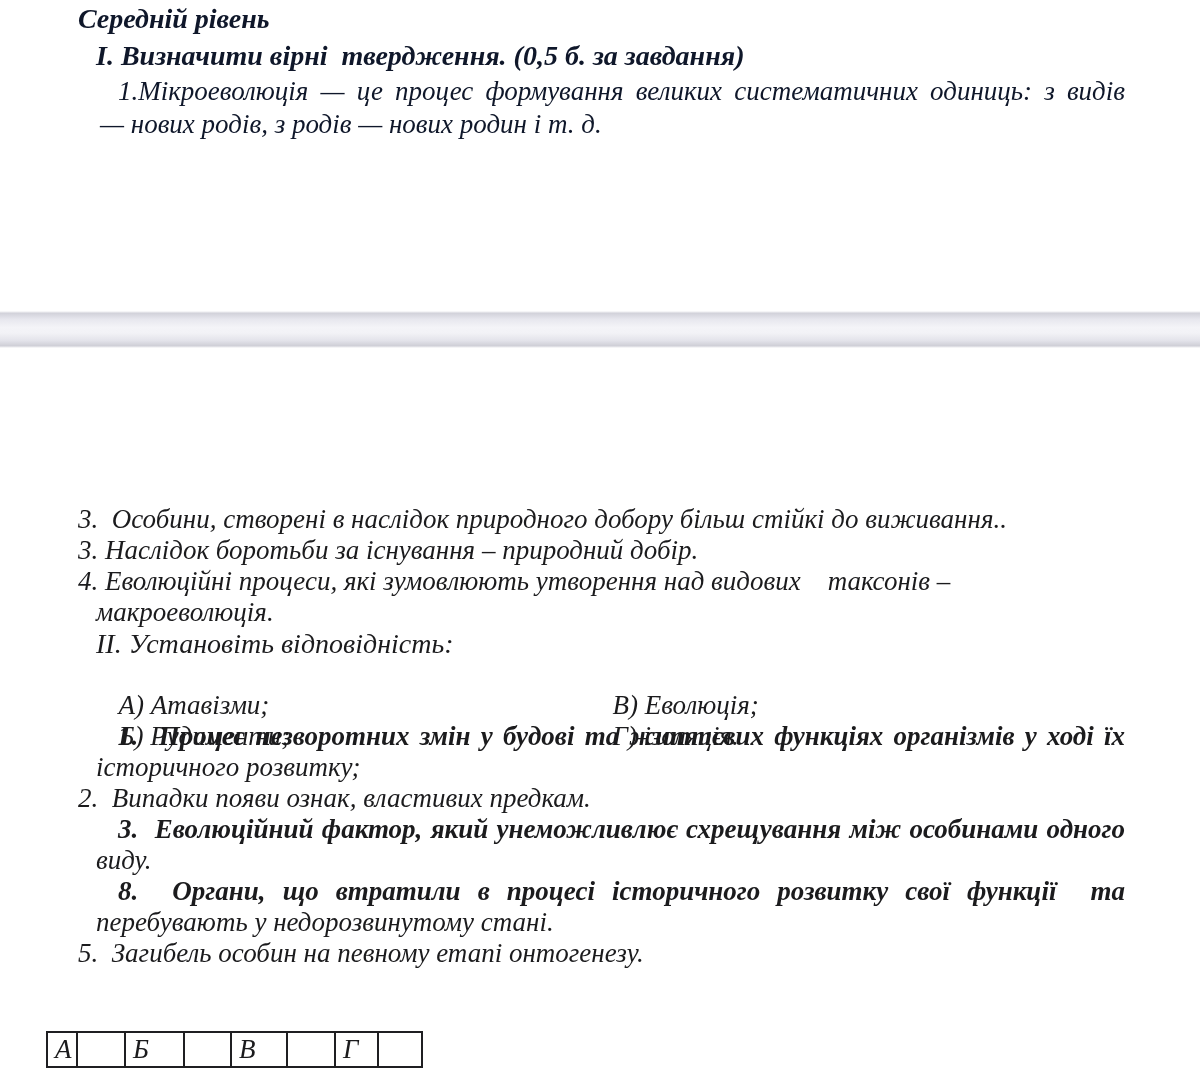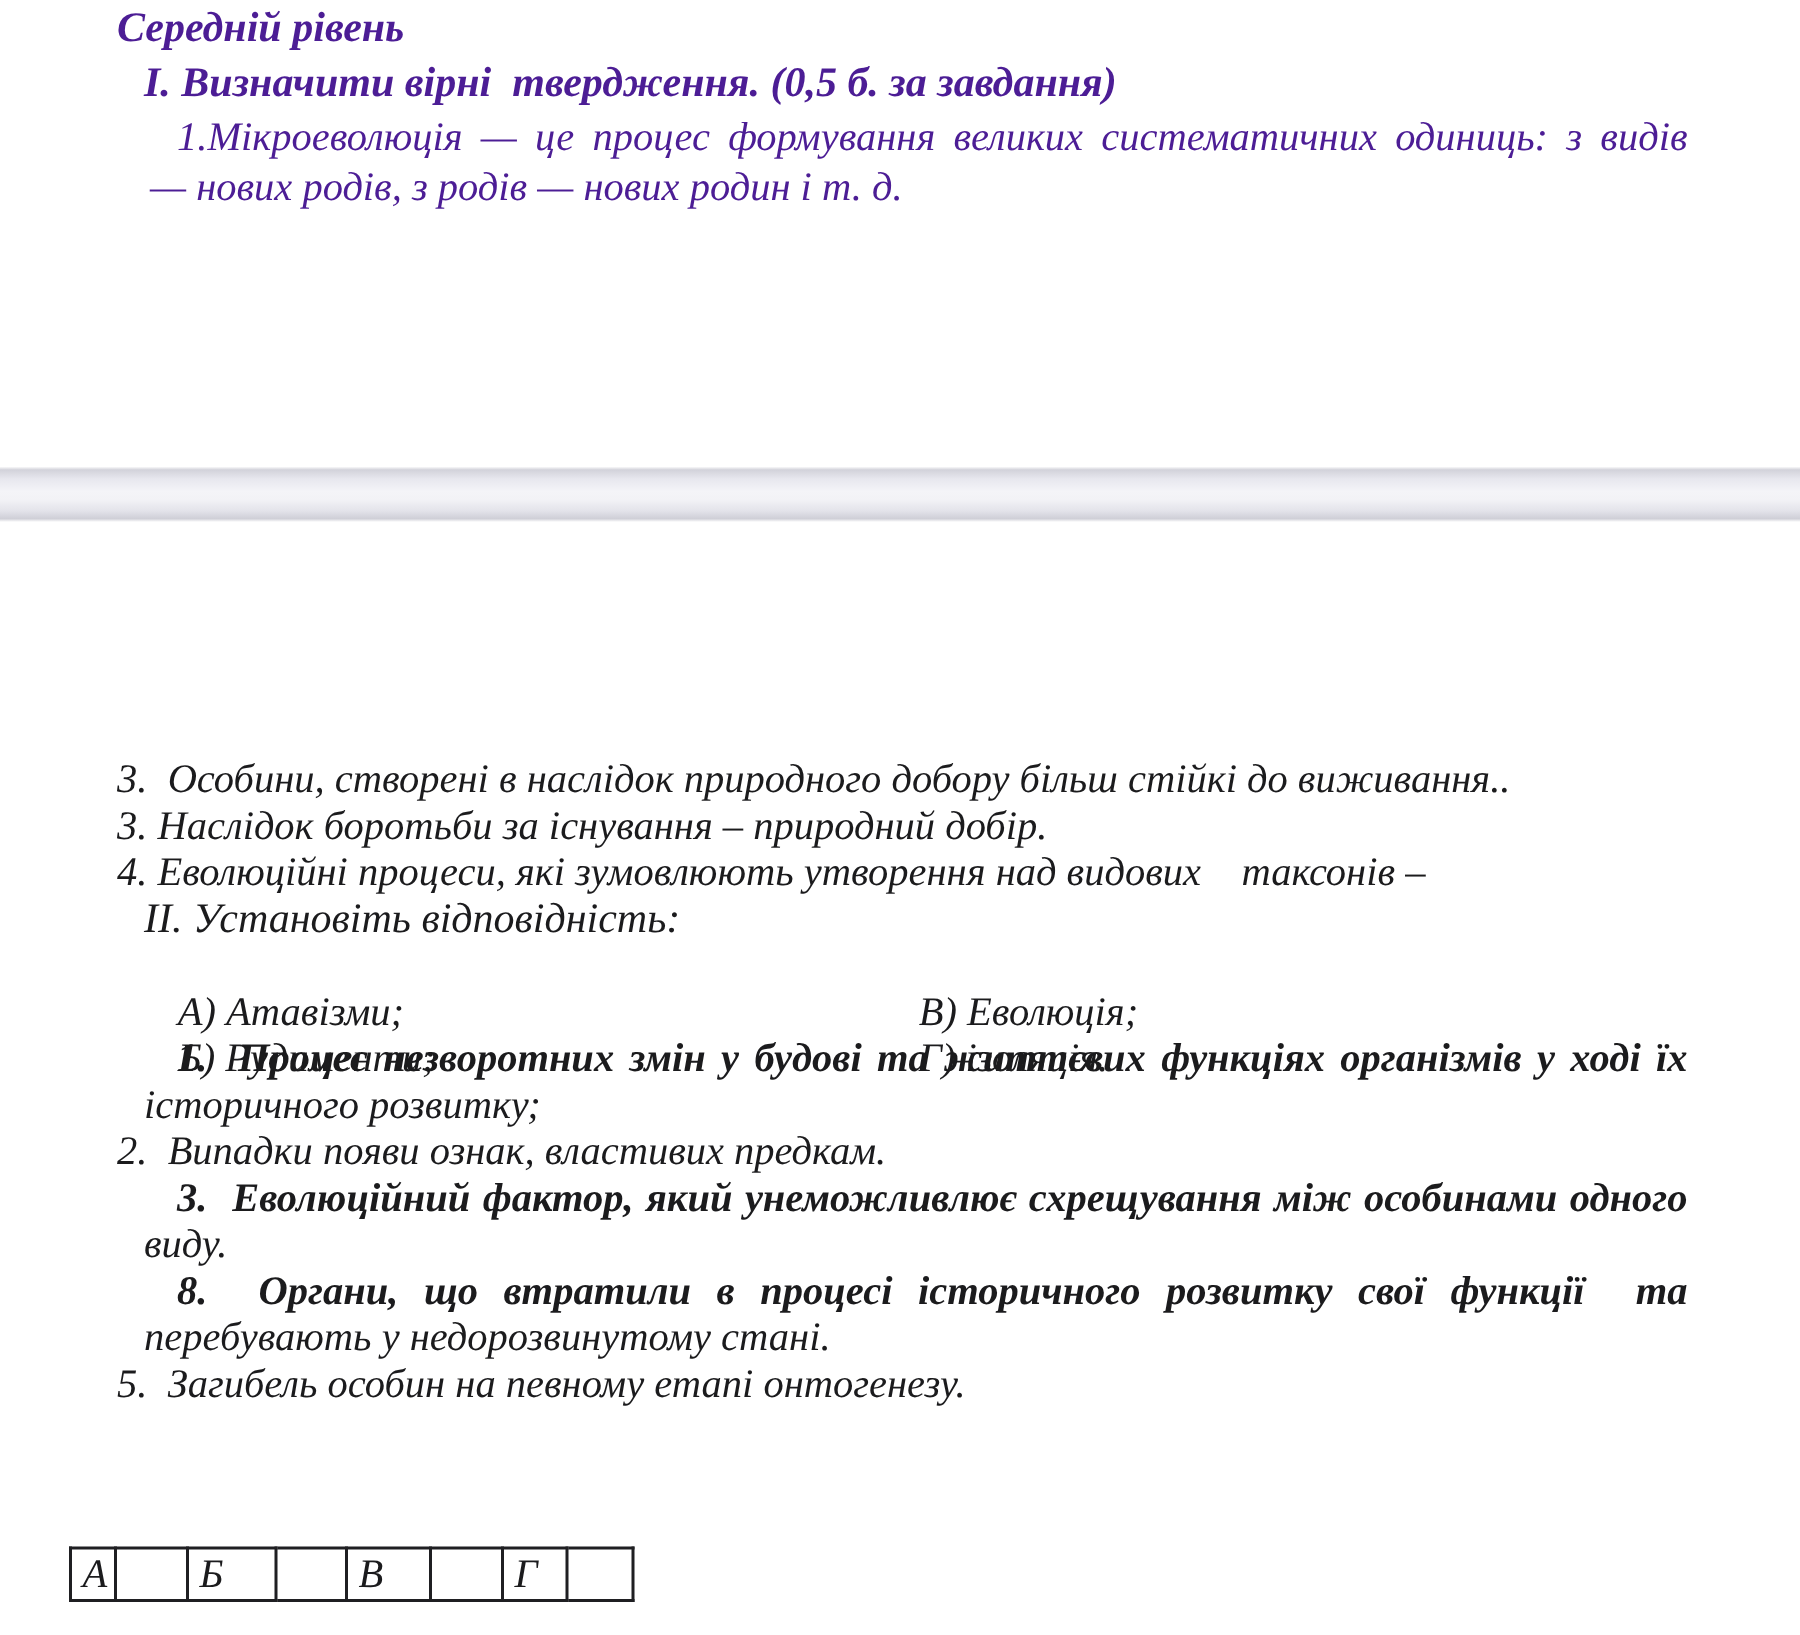--- a/index.html
+++ b/index.html
@@ -14,21 +14,21 @@
     width: 1200px; height: 1090px;
     background: #ffffff;
     overflow: hidden;
   }
   .line {
     position: absolute;
     font-style: italic;
     font-size: 27px;
     line-height: 33px;
     white-space: pre;
-    color: #4c1d95;
+    color: #0f172a;
   }
   .bold { font-weight: bold; font-size: 28px; }
   .just {
     white-space: pre-wrap;
     text-align: justify;
     text-align-last: justify;
     width: 1007px;
     margin-left: 40px;
   }
   .separator {
@@ -85,20 +85,21 @@
 
   <div class="line" style="left:100px; top:108px;">— нових родів, з родів — нових родин і т. д.</div>
 
   <div class="separator"></div>
 
   <div class="midblock">
 
     <div class="row">3.  Особини, створені в наслідок природного добору більш стійкі до виживання..</div>
     <div class="row">3. Наслідок боротьби за існування – природний добір.</div>
     <div class="row">4. Еволюційні процеси, які зумовлюють утворення над видових    таксонів –</div>
+    <div class="row indent">макроеволюція.</div>
 
     <div class="row headrow">ІІ. Установіть відповідність:</div>
 
     <div class="row">
       <span class="opt-left">А) Атавізми;</span><span>В) Еволюція;</span>
     </div>
     <div class="row">
       <span class="opt-left">Б) Рудименти;</span><span>Г) ізоляція.</span>
     </div>
 

